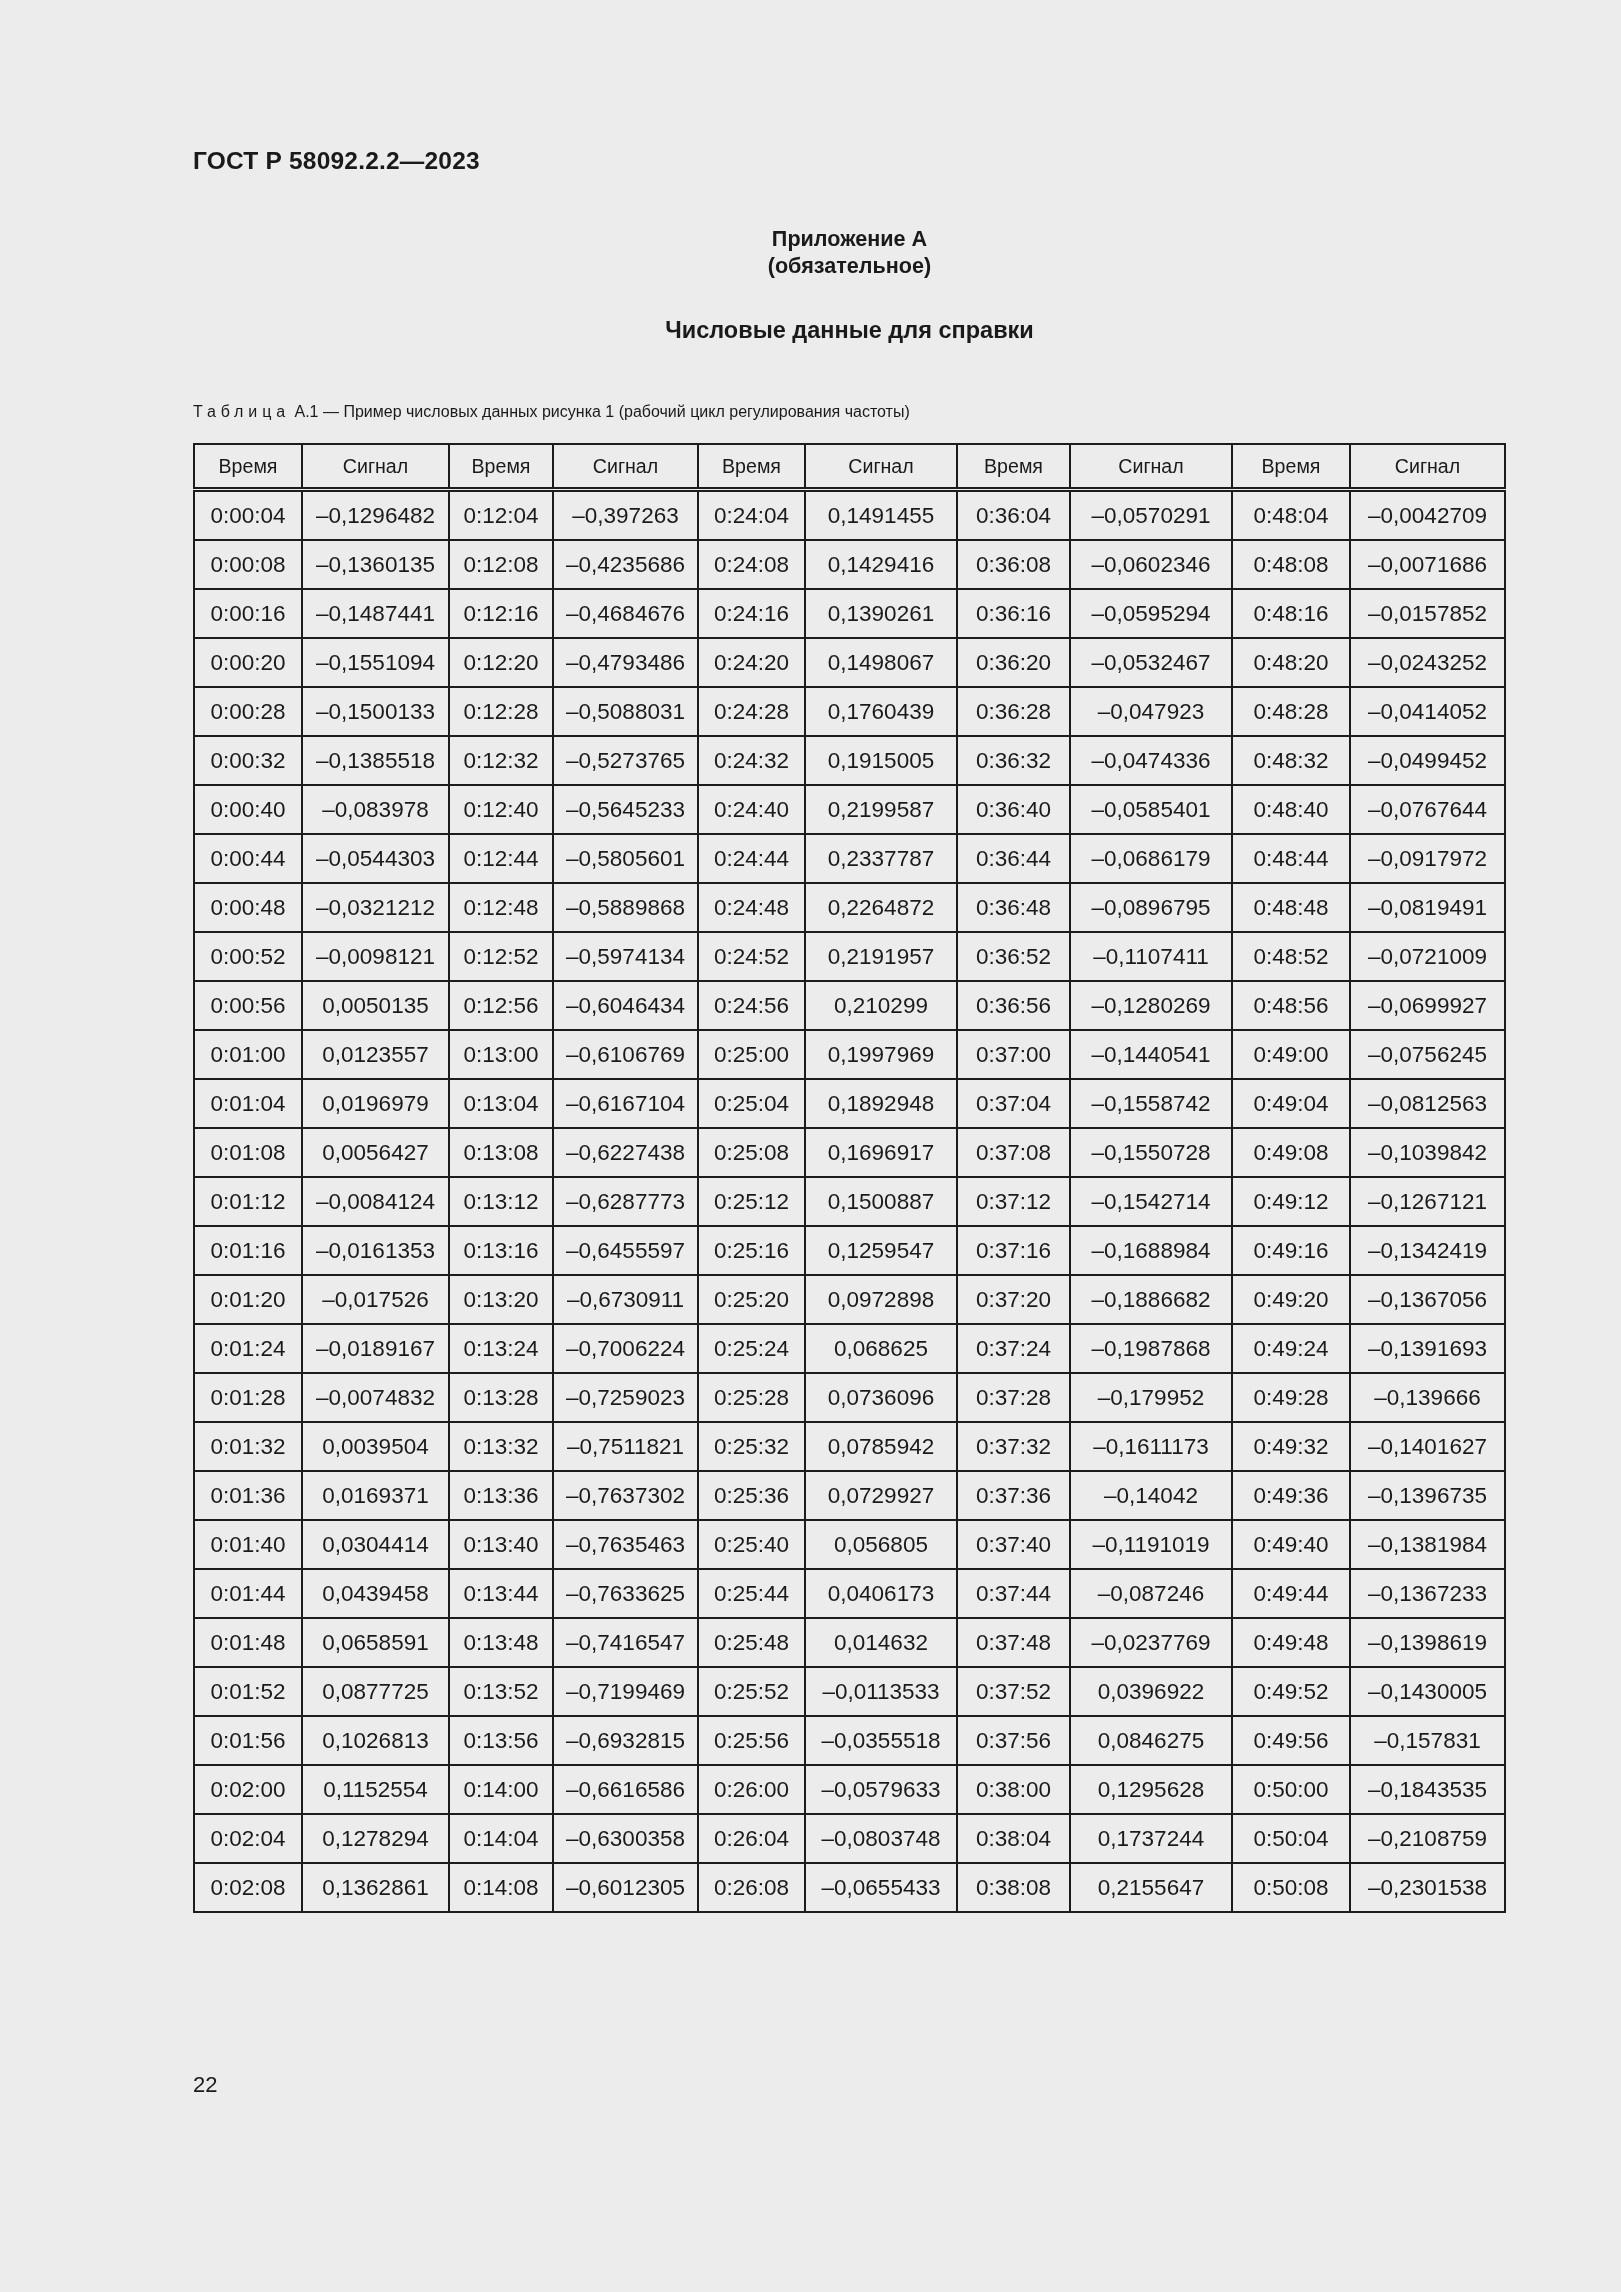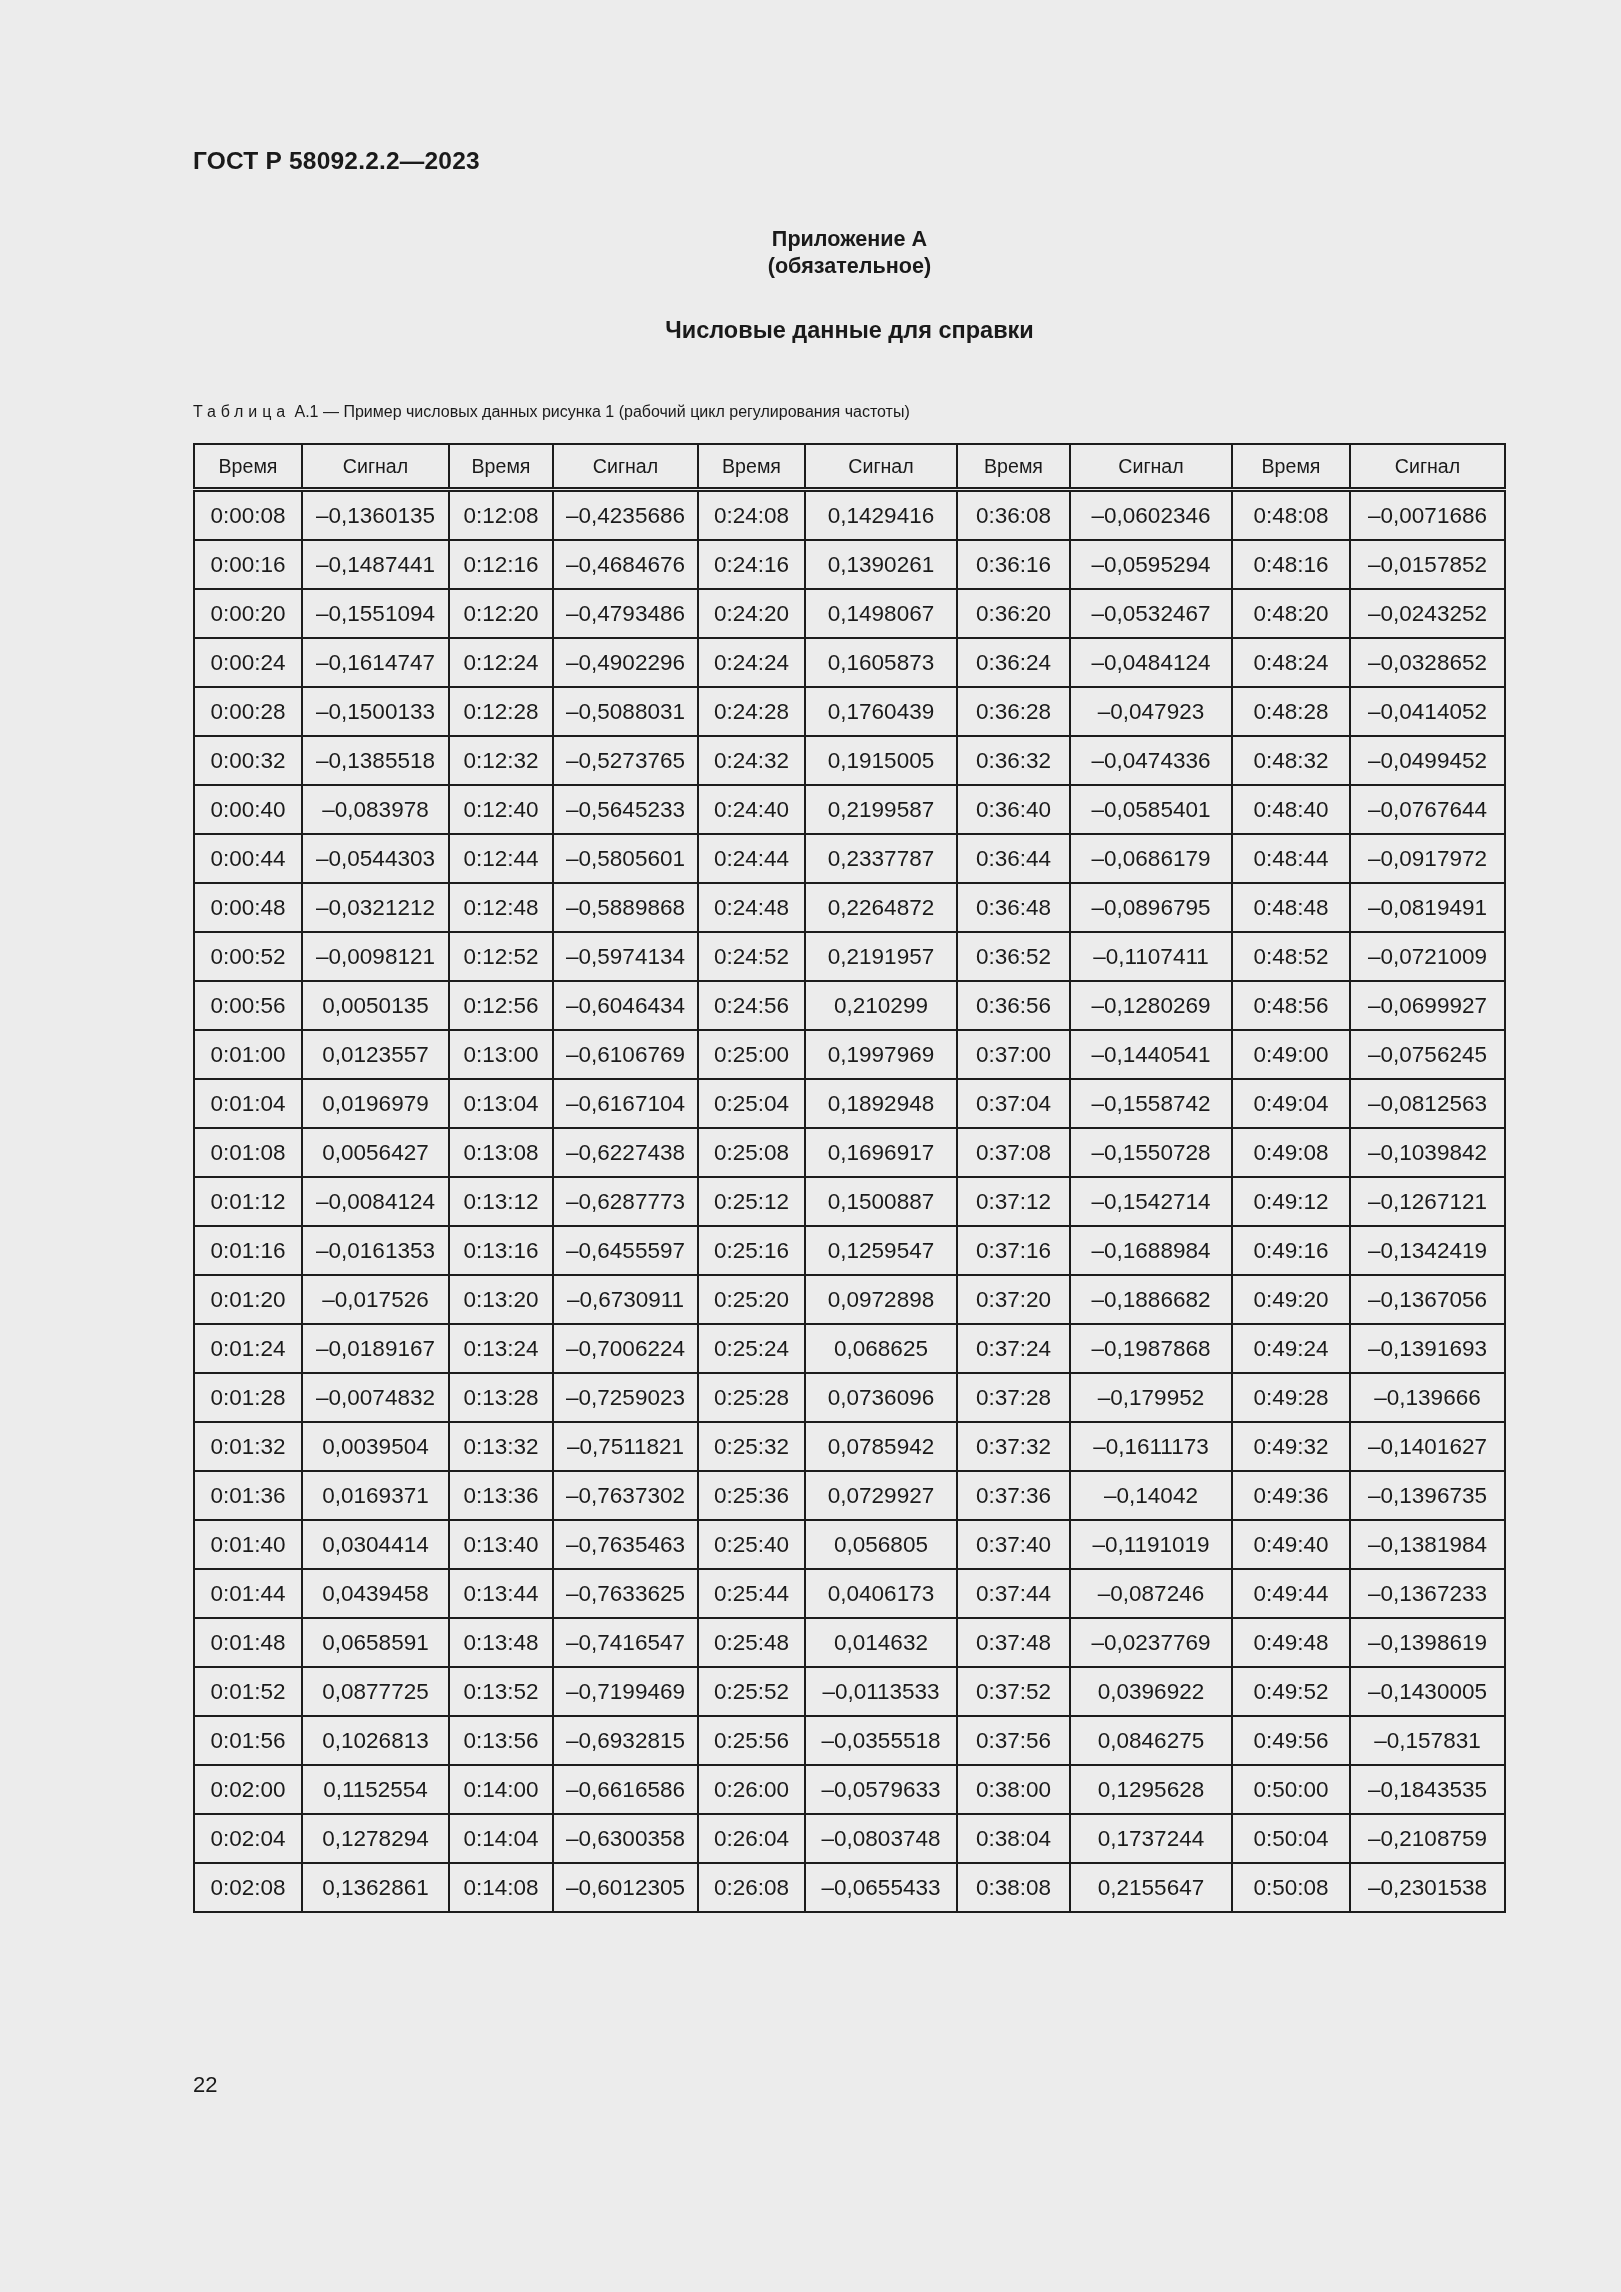--- a/index.html
+++ b/index.html
@@ -94,20 +94,32 @@
         <th class="t">Время</th>
         <th>Сигнал</th>
         <th class="t">Время</th>
         <th>Сигнал</th>
         <th class="t">Время</th>
         <th>Сигнал</th>
       </tr>
   </thead>
   <tbody id="tbl-body">
       <tr>
+        <td>0:00:04</td>
+        <td>–0,1296482</td>
+        <td class="t">0:12:04</td>
+        <td>–0,397263</td>
+        <td class="t">0:24:04</td>
+        <td>0,1491455</td>
+        <td class="t">0:36:04</td>
+        <td>–0,0570291</td>
+        <td class="t">0:48:04</td>
+        <td>–0,0042709</td>
+      </tr>
+      <tr>
         <td>0:00:08</td>
         <td>–0,1360135</td>
         <td class="t">0:12:08</td>
         <td>–0,4235686</td>
         <td class="t">0:24:08</td>
         <td>0,1429416</td>
         <td class="t">0:36:08</td>
         <td>–0,0602346</td>
         <td class="t">0:48:08</td>
         <td>–0,0071686</td>
@@ -130,32 +142,20 @@
         <td class="t">0:12:20</td>
         <td>–0,4793486</td>
         <td class="t">0:24:20</td>
         <td>0,1498067</td>
         <td class="t">0:36:20</td>
         <td>–0,0532467</td>
         <td class="t">0:48:20</td>
         <td>–0,0243252</td>
       </tr>
       <tr>
-        <td>0:00:24</td>
-        <td>–0,1614747</td>
-        <td class="t">0:12:24</td>
-        <td>–0,4902296</td>
-        <td class="t">0:24:24</td>
-        <td>0,1605873</td>
-        <td class="t">0:36:24</td>
-        <td>–0,0484124</td>
-        <td class="t">0:48:24</td>
-        <td>–0,0328652</td>
-      </tr>
-      <tr>
         <td>0:00:28</td>
         <td>–0,1500133</td>
         <td class="t">0:12:28</td>
         <td>–0,5088031</td>
         <td class="t">0:24:28</td>
         <td>0,1760439</td>
         <td class="t">0:36:28</td>
         <td>–0,047923</td>
         <td class="t">0:48:28</td>
         <td>–0,0414052</td>

